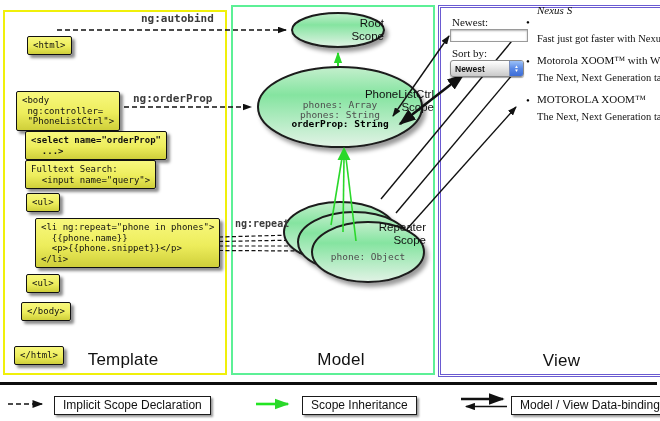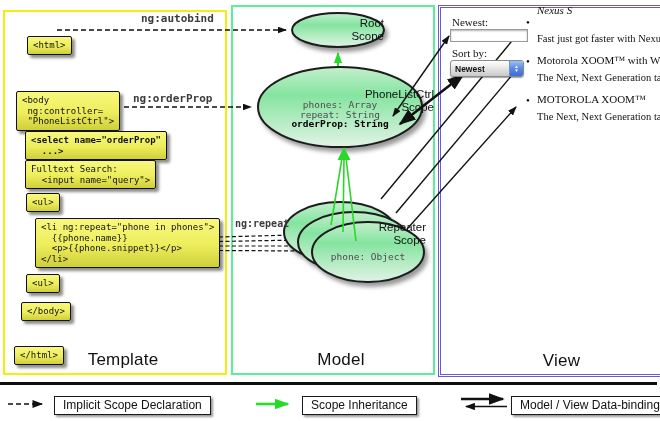--- a/index.html
+++ b/index.html
@@ -150,21 +150,21 @@
   <div class="edge-label" style="left:141px;top:12px;">ng:autobind</div>
   <div class="edge-label" style="left:133px;top:92px;">ng:orderProp</div>
   <div class="edge-label" style="left:235px;top:218px;font-size:10px;">ng:repeat</div>
 
   <div class="scope-title" style="left:292px;top:17px;width:92px;">Root
 Scope</div>
   <div class="scope-title" style="left:270px;top:72px;width:164px;margin-top:16px;">PhoneListCtrl
 Scope</div>
   <div class="scope-props" style="left:258px;top:100px;width:164px;">
     <div>phones: Array</div>
-    <div>repeat: String</div>
+    <div>phones: String</div>
     <div class="emph">orderProp: String</div>
   </div>
   <div class="scope-title" style="left:310px;top:221px;width:116px;">Repeater
 Scope</div>
   <div class="scope-props" style="left:310px;top:252px;width:116px;">phone: Object</div>
 
   <div class="serif-label" style="left:452px;top:16px;">Newest:</div>
   <input id="search-input" value="" style="">
   <div class="serif-label" style="left:452px;top:47px;">Sort by:</div>
   <div id="sort-select">

